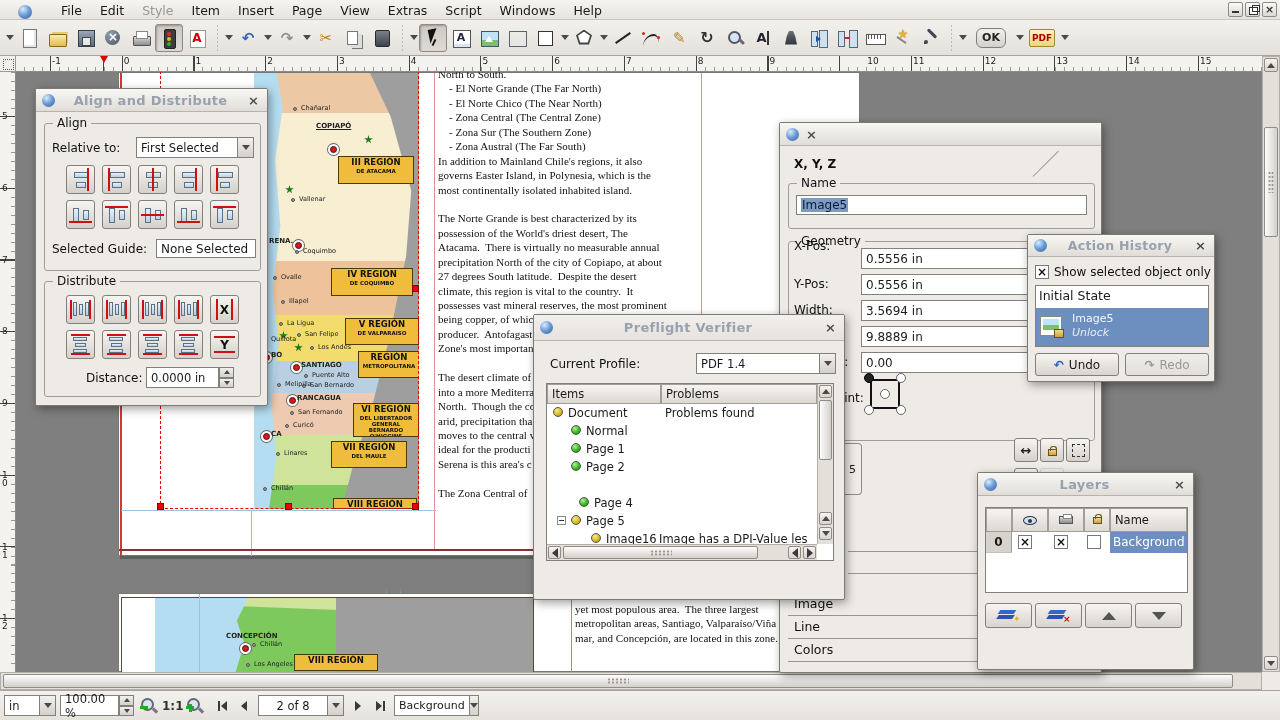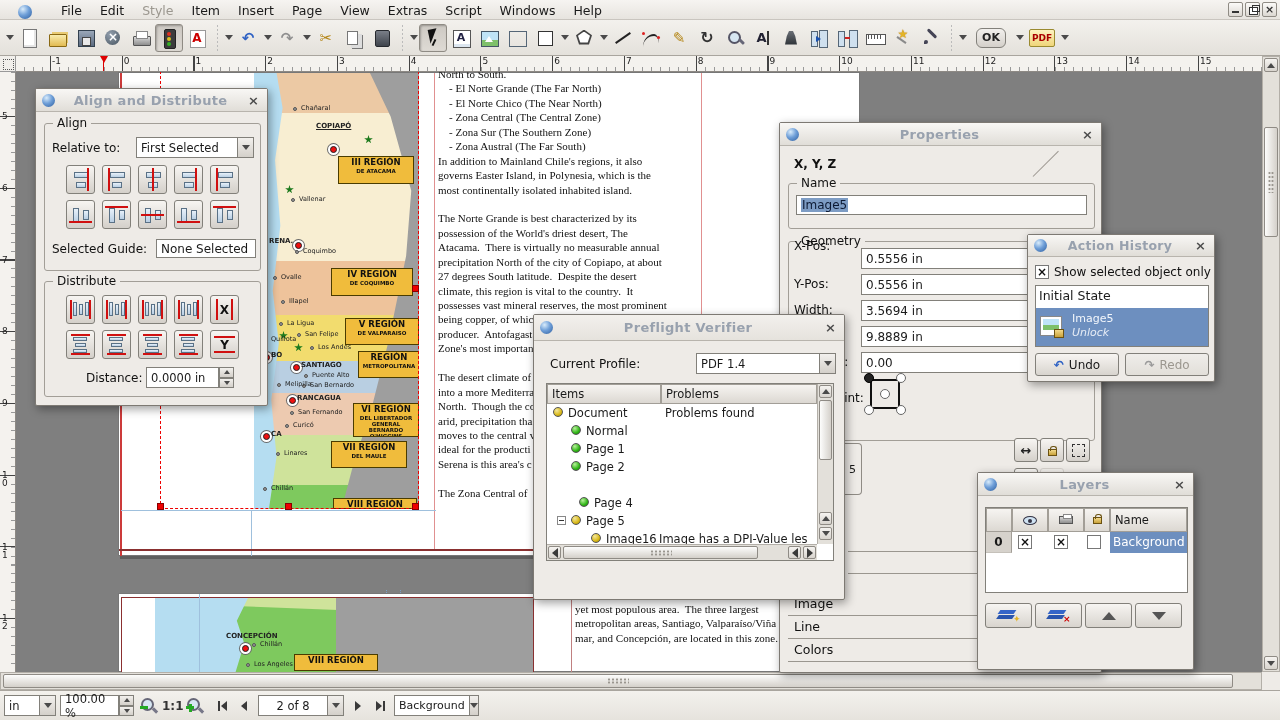--- a/index.html
+++ b/index.html
@@ -350,21 +350,21 @@
     <div class="hnum" style="left: 107.75px;">0</div>
     <div class="hnum" style="left: 179.5px;">1</div>
     <div class="hnum" style="left: 251.25px;">2</div>
     <div class="hnum" style="left: 323px;">3</div>
     <div class="hnum" style="left: 394.75px;">4</div>
     <div class="hnum" style="left: 466.5px;">5</div>
     <div class="hnum" style="left: 538.25px;">6</div>
     <div class="hnum" style="left: 610px;">7</div>
     <div class="hnum" style="left: 681.75px;">8</div>
     <div class="hnum" style="left: 753.5px;">9</div>
-    <div class="hnum" style="left: 825.25px;">10</div>
+    <div class="hnum" style="left: 825.25px; padding-left: 26px;">10</div>
     <div class="hnum" style="left: 897px;">11</div>
     <div class="hnum" style="left: 968.75px;">12</div>
     <div class="hnum" style="left: 1040.5px;">13</div>
     <div class="hnum" style="left: 1112.25px;">14</div>
     <div class="hnum" style="left: 1184px;">15</div>
   </div>
 <div id="vruler">
     <div class="vnum" style="top: 40px;">5</div>
     <div class="vnum" style="top: 111.75px;">6</div>
     <div class="vnum" style="top: 183.5px;">7</div>
@@ -734,21 +734,20 @@
         <div>
           <div class="tri-d"></div>
         </div>
       </div>
   </div>
 </div>
 
 <div class="dlg" id="dlg-props" style="left:779px;top:122px;width:323px;height:551px;z-index:6">
   <div class="dtitle">
     <span class="globe"></span>
-    <span class="cap">Properties</span>
     <span class="dx">×</span>
   </div>
   <span class="lbl" style="left:14px;top:34px;font-weight:bold">X, Y, Z</span>
   <div class="tabline" style="left:255px;top:53px;width:0px"></div>
   <div class="tabdiag" style="left:253px;top:53px"></div>
   <div class="grp" style="left:8px;top:60px;width:307px;height:46px">
     <span class="leg">Name</span>
   </div>
   <div class="fld" style="left:16px;top:72px;width:291px;height:20px">
     <span class="selhl">Image5</span>

